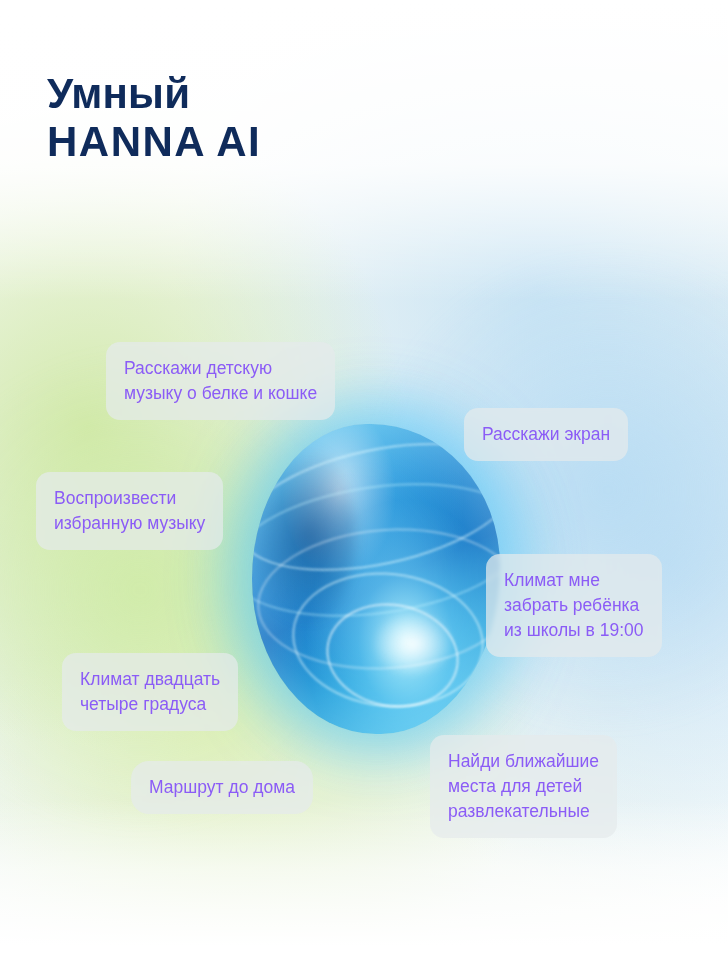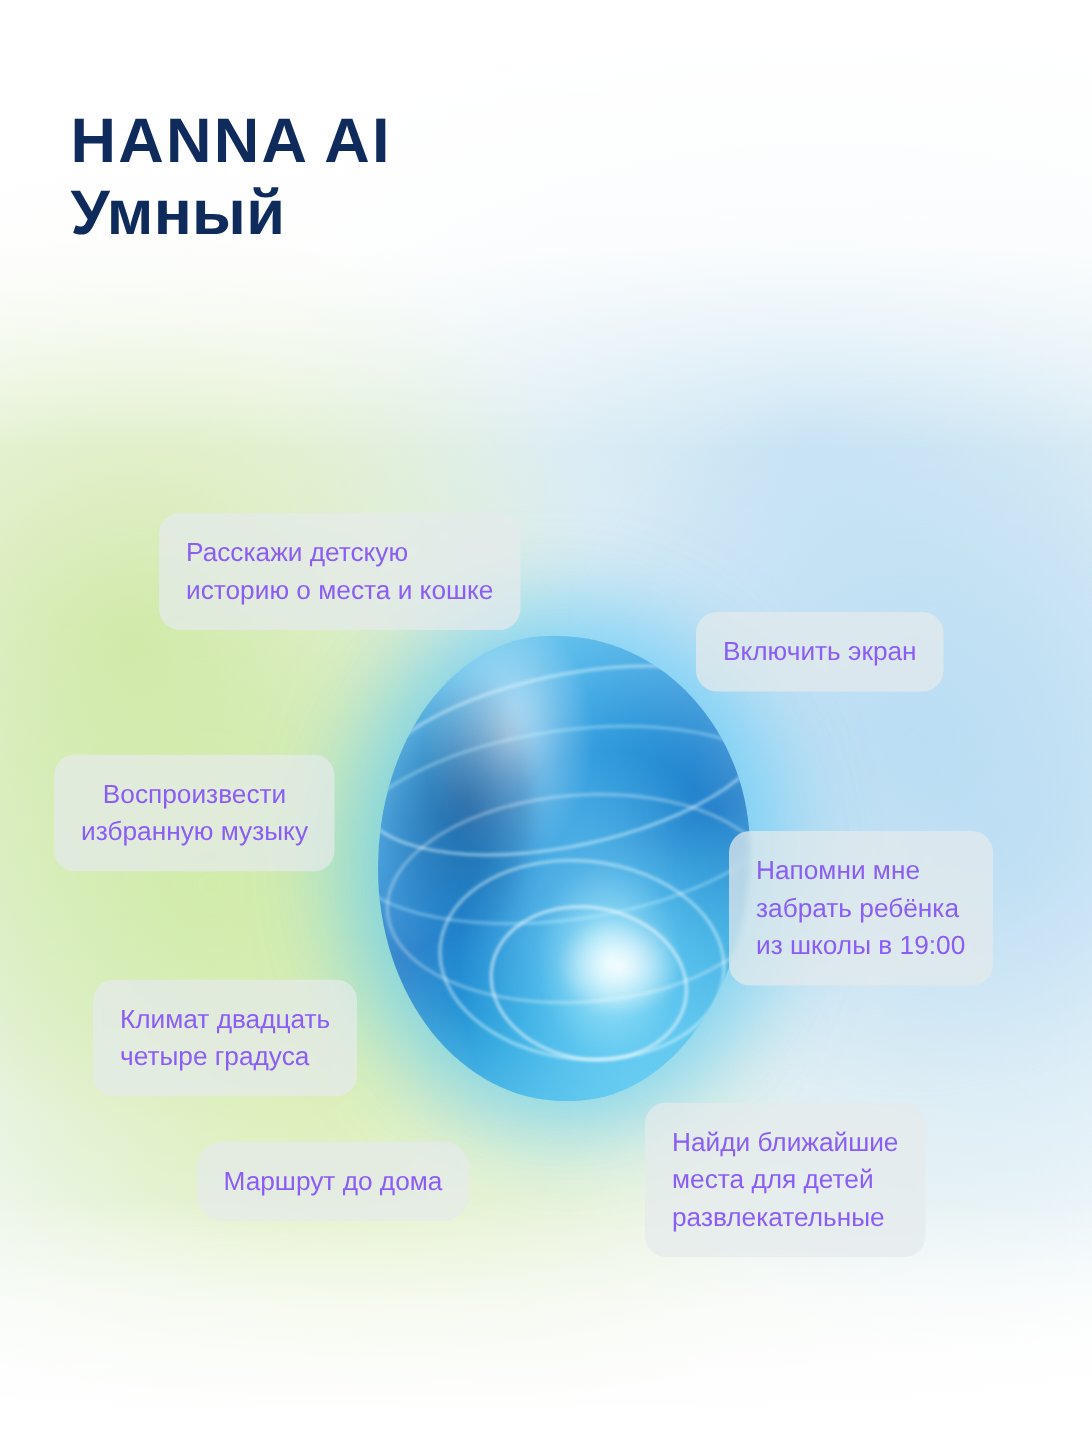--- a/index.html
+++ b/index.html
@@ -158,71 +158,71 @@
     color: #8b5cf6;
     font-size: 17.5px;
     line-height: 1.42;
     backdrop-filter: blur(2px);
     box-sizing: border-box;
   }
   .chip span { display: block; white-space: nowrap; }
 
   #chip-story    { left: 106px; top: 342px; }
   #chip-screen   { left: 464px; top: 408px; }
-  #chip-music    { left: 36px;  top: 503px; text-align: center; }
+  #chip-music    { left: 36px;  top: 472px; }
   #chip-remind   { left: 486px; top: 554px; }
   #chip-climate  { left: 62px;  top: 641px; margin-top: 12px; }
   #chip-route    { left: 131px; top: 761px; border-radius: 18px; }
   #chip-places   { left: 430px; top: 735px; }
 </style>
 </head>
 <body>
 
 <div class="poster">
 
   <div class="bg-base"></div>
   <div class="bg-glow-left"></div>
   <div class="bg-glow-right"></div>
   <div class="bg-white-top"></div>
   <div class="bg-white-bottom"></div>
 
   <div class="headline">
+    <span class="line">Умный</span>
     <span class="line brand">HANNA AI</span>
-    <span class="line">Умный</span>
   </div>
 
   <div class="orb-wrap">
     <div class="orb-halo"></div>
     <div class="orb">
       <div class="dark"></div>
       <div class="swirl s1"></div>
       <div class="swirl s2"></div>
       <div class="swirl s3"></div>
       <div class="swirl s4"></div>
       <div class="swirl s5"></div>
       <div class="hi"></div>
     </div>
   </div>
 
   <div class="chip" id="chip-story">
     <span>Расскажи детскую</span>
-    <span>историю о места и кошке</span>
+    <span>музыку о белке и кошке</span>
   </div>
 
   <div class="chip" id="chip-screen">
-    <span>Включить экран</span>
+    <span>Расскажи экран</span>
   </div>
 
   <div class="chip" id="chip-music">
     <span>Воспроизвести</span>
     <span>избранную музыку</span>
   </div>
 
   <div class="chip" id="chip-remind">
-    <span>Напомни мне</span>
+    <span>Климат мне</span>
     <span>забрать ребёнка</span>
     <span>из школы в 19:00</span>
   </div>
 
   <div class="chip" id="chip-climate">
     <span>Климат двадцать</span>
     <span>четыре градуса</span>
   </div>
 
   <div class="chip" id="chip-route">

